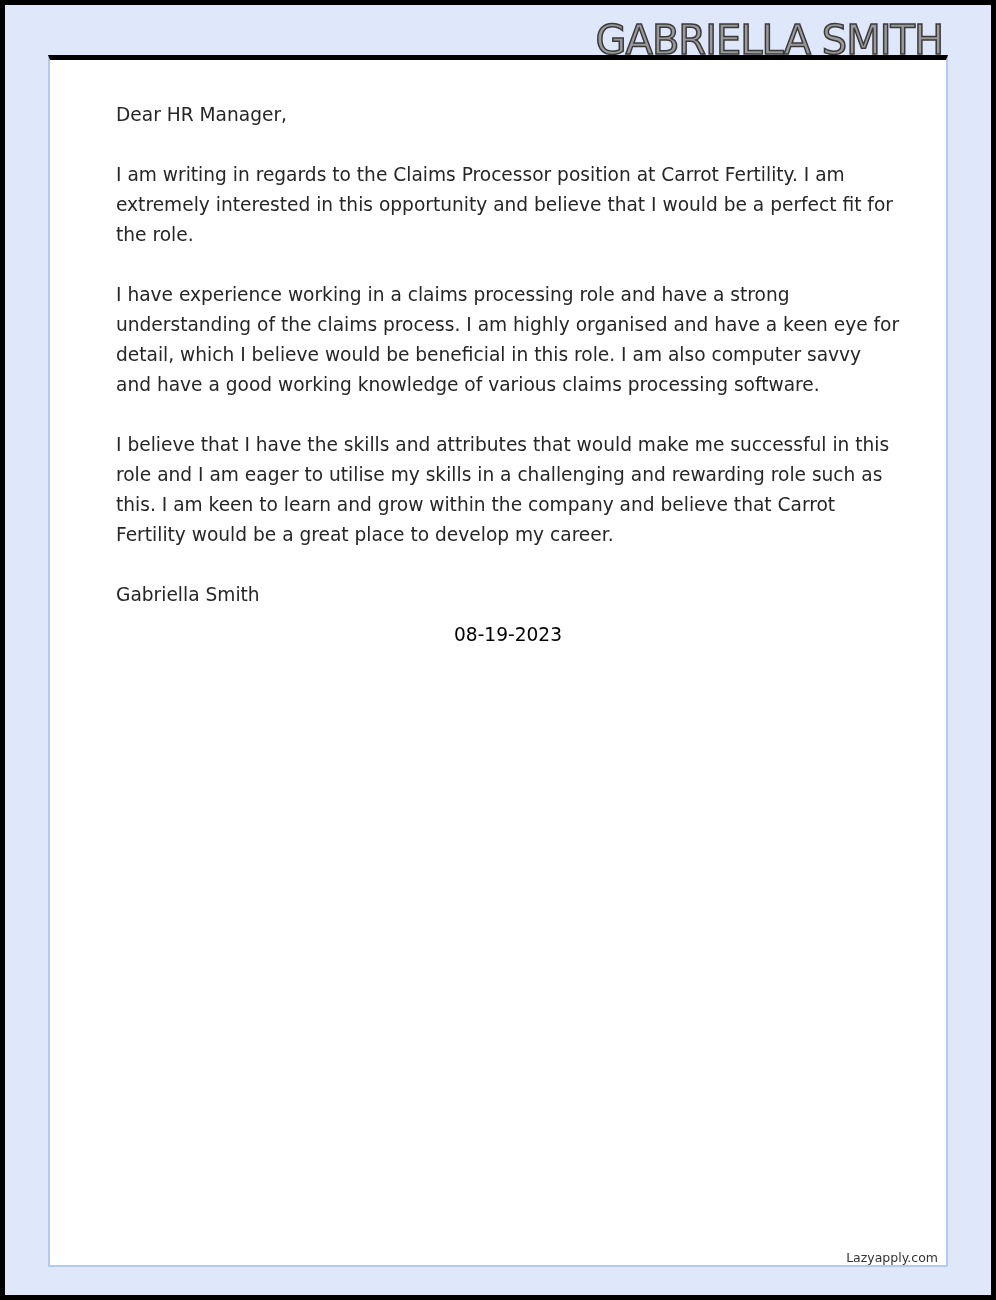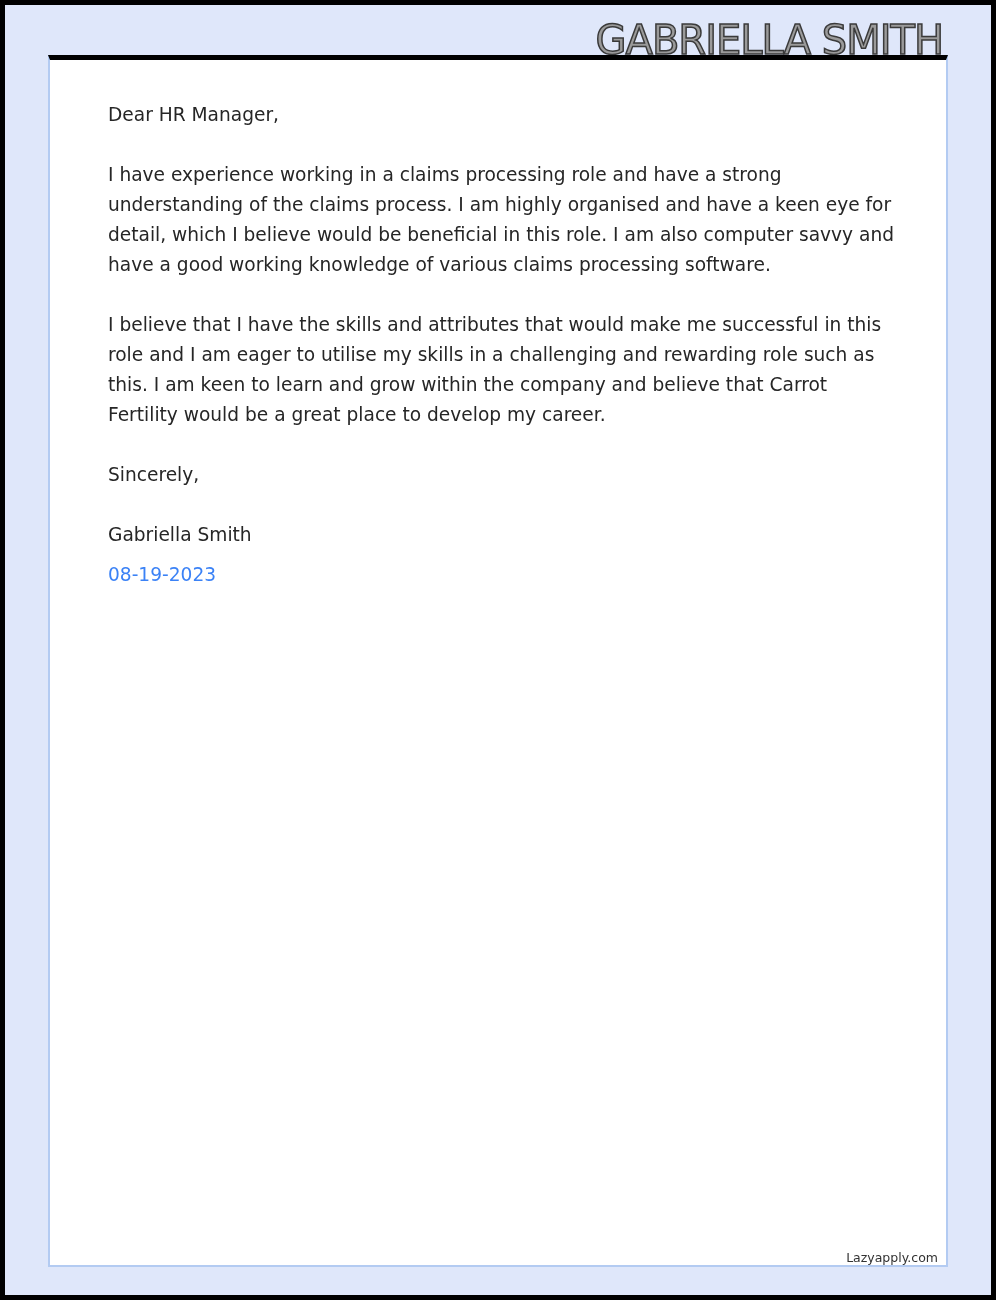--- a/index.html
+++ b/index.html
@@ -39,40 +39,40 @@
     }
     .letter {
       position: absolute;
       left: 50px;
       top: 40px;
       width: 800px;
       font-size: 18.6px;
       line-height: 30px;
       color: #262626;
     }
-    .letter p { margin: 0 0 30px 8px; }
+    .letter p { margin: 0 0 30px 16px; }
     .letter p.tight { margin-bottom: 10px; }
-    .date { color: #3b82f6; }
+    .date { color: #000000; text-align: center; }
     .watermark {
       position: absolute;
       right: 8px;
       bottom: 0px;
       font-size: 12.5px;
       color: #333;
       text-align: center;
     }
   </style>
 </head>
 <body>
 
 <div class="header-name">GABRIELLA SMITH</div>
 
 <div class="card">
   <div class="letter">
     <p>Dear HR Manager,</p>
+    <p>I am writing in regards to the Claims Processor position at Carrot Fertility. I am extremely interested in this opportunity and believe that I would be a perfect fit for the role.</p>
     <p>I have experience working in a claims processing role and have a strong understanding of the claims process. I am highly organised and have a keen eye for detail, which I believe would be beneficial in this role. I am also computer savvy and have a good working knowledge of various claims processing software.</p>
     <p>I believe that I have the skills and attributes that would make me successful in this role and I am eager to utilise my skills in a challenging and rewarding role such as this. I am keen to learn and grow within the company and believe that Carrot Fertility would be a great place to develop my career.</p>
-    <p>Sincerely,</p>
     <p class="tight">Gabriella Smith</p>
     <p class="date">08-19-2023</p>
   </div>
   <div class="watermark">Lazyapply.com</div>
 </div>
 
 </body></html>

